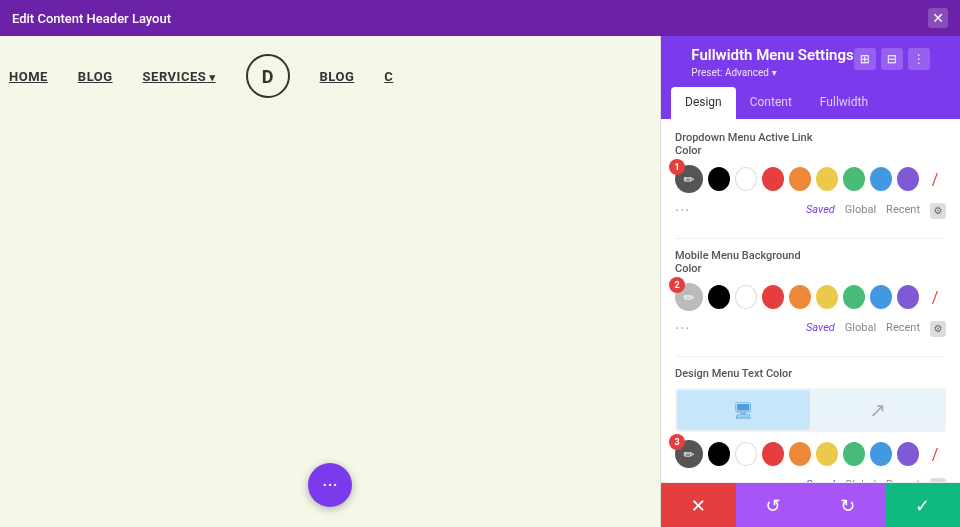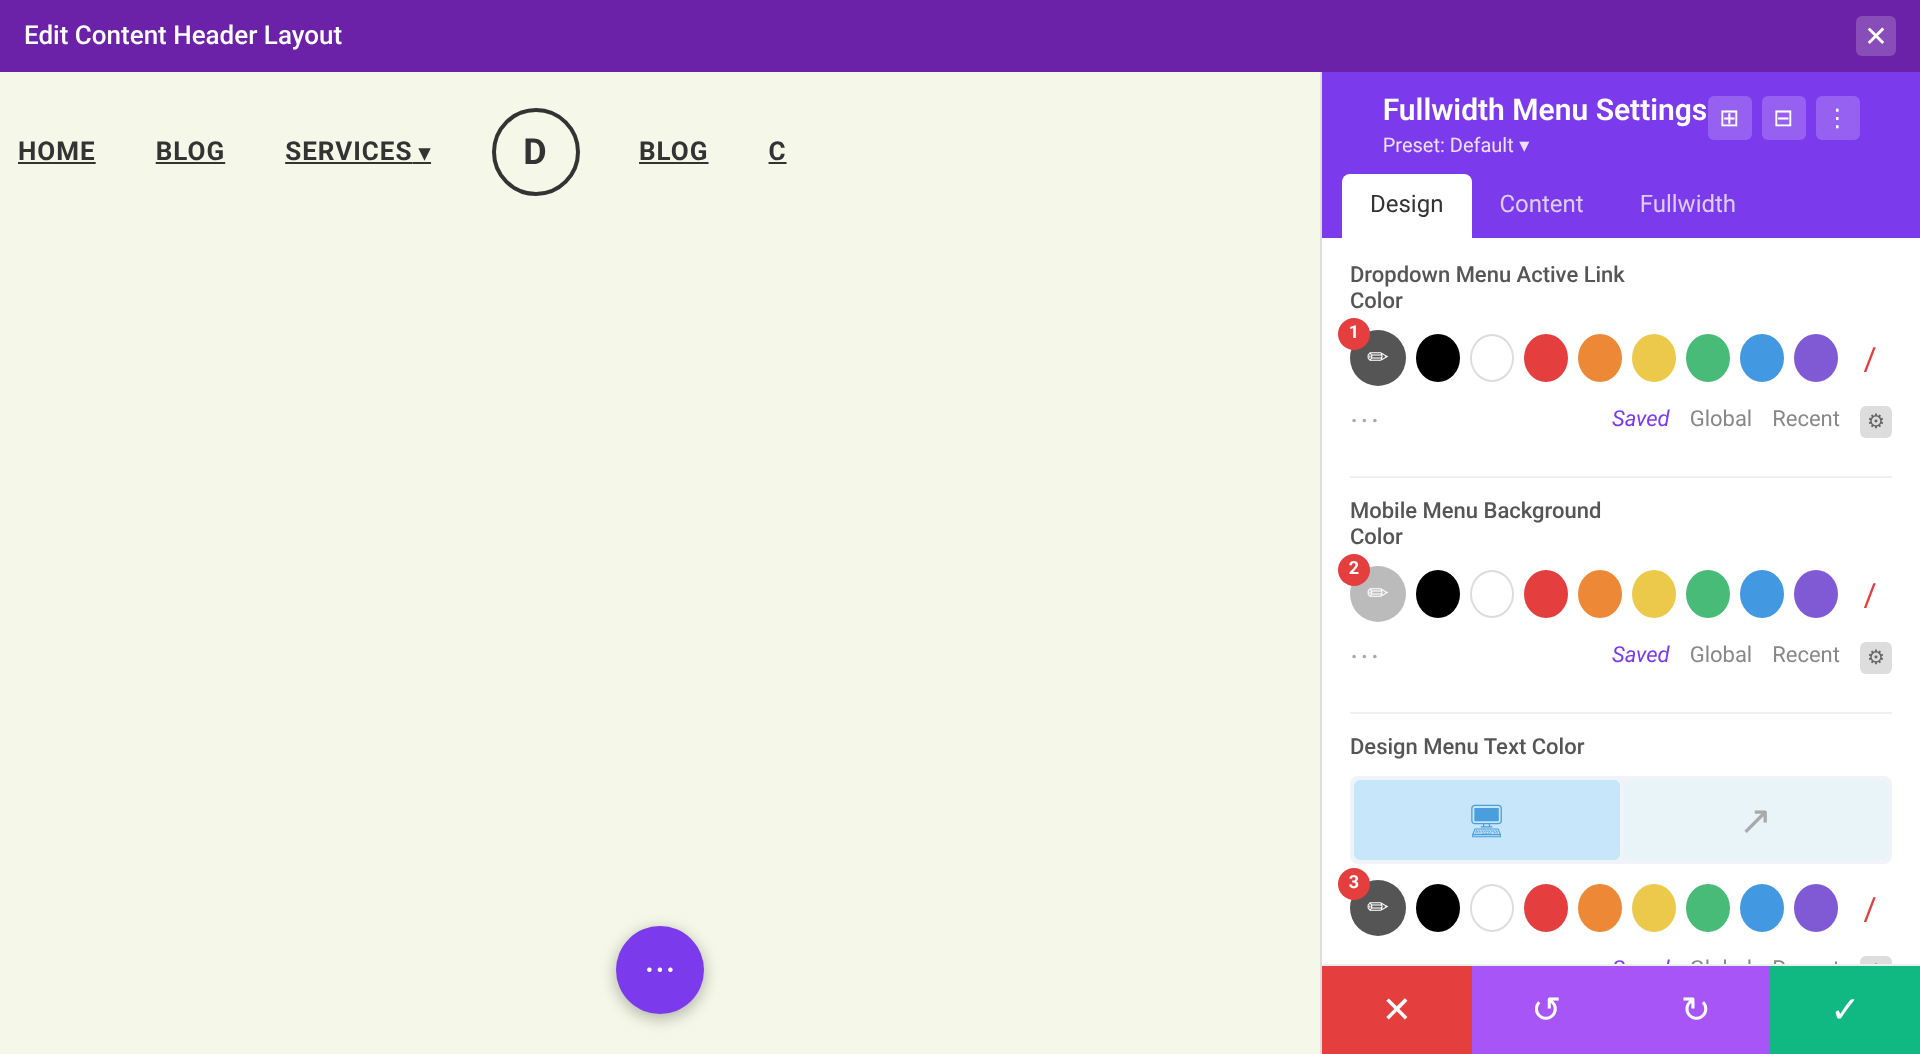--- a/index.html
+++ b/index.html
@@ -328,21 +328,21 @@
     </div>
   </div>
 
   <div class="settings-panel" style="position:relative;">
 
     <div class="panel-header">
       <div style="display:flex; justify-content:center; align-items:flex-start;">
         <div>
           <div class="panel-title">Fullwidth Menu Settings</div>
           <div class="panel-subtitle">
-            <span>Preset: Default</span>
+            <span>Preset: Advanced</span>
             <span>▾</span>
           </div>
         </div>
         <div style="display:flex; gap:5px; margin-top:2px;">
           <div class="panel-icon-btn">⊞</div>
           <div class="panel-icon-btn">⊟</div>
           <div class="panel-icon-btn">⋮</div>
         </div>
       </div>
     </div>

